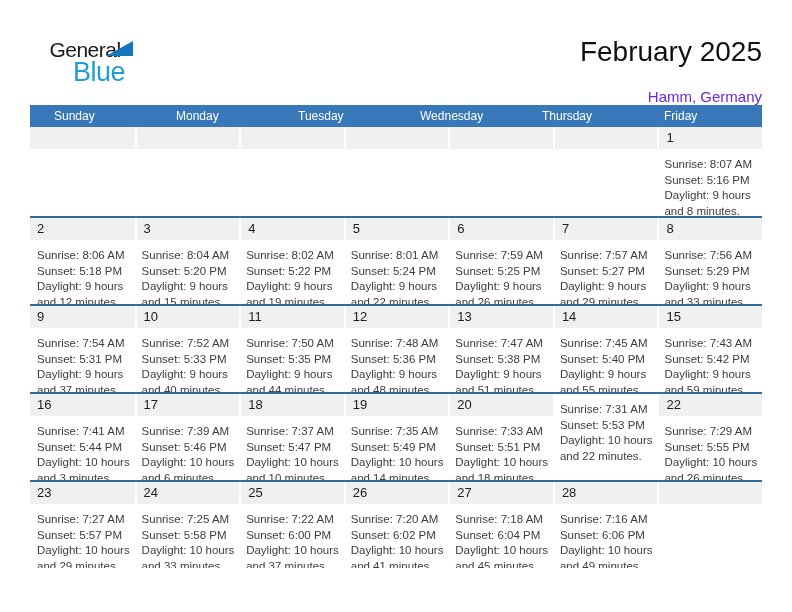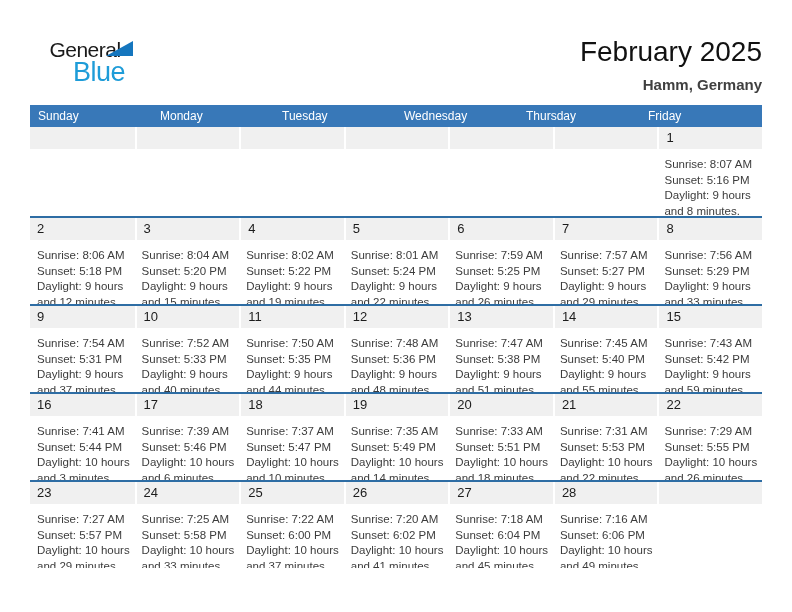--- a/index.html
+++ b/index.html
@@ -17,26 +17,26 @@
   .logo-triangle {
     position: absolute; left: 76px; top: 3px;
     width: 0; height: 0;
     border-bottom: 15px solid #1576be;
     border-left: 27px solid transparent;
   }
   .logo-line2 { font-size: 27px; color: #1e9cd8; letter-spacing: -0.5px; margin: -5px 0 0 43px; }
 
   .title-block { position: absolute; right: 30px; top: 36px; text-align: right; }
   .title { font-size: 28px; color: #111; }
-  .location { font-size: 15px; color: #404040; margin-top: 8px; font-weight: bold; }
+  .location { font-size: 15px; color: #6d28d9; margin-top: 20px; }
 
   
   .calendar { position: absolute; left: 30px; top: 105px; width: 732px; }
   .weekday-row { display: flex; background: #3878b8; height: 22px; }
-  .weekday { flex: 1; color: #fff; font-size: 12px; line-height: 22px; padding-left: 8px; overflow: hidden; }
+  .weekday { flex: 1; color: #fff; font-size: 12px; line-height: 22px; padding-left: 24px; overflow: hidden; }
 
   .week { display: flex; height: 88px; }
   .week.first { height: 89px; }
   .week:not(.first) { border-top: 2px solid #2e6da4; }
 
   .cell { flex: 1; display: flex; flex-direction: column; overflow: hidden; }
   .date-band { height: 22px; background: #f0f0f0; flex: 0 0 22px; }
   .cell + .cell .date-band { border-left: 2px solid #ffffff; }
   .date-number { font-size: 13px; color: #1c1c1c; line-height: 22px; padding-left: 7px; }
   .cell-body { padding: 8px 4px 0 7px; }
@@ -325,23 +325,20 @@
               <div class="date-number">20</div>
             </div>
             <div class="cell-body">
               <div>Sunrise: 7:33 AM</div>
               <div>Sunset: 5:51 PM</div>
               <div>Daylight: 10 hours</div>
               <div>and 18 minutes.</div>
             </div>
           </div>
           <div class="cell">
-            <div class="date-band">
-              <div class="date-number">21</div>
-            </div>
             <div class="cell-body">
               <div>Sunrise: 7:31 AM</div>
               <div>Sunset: 5:53 PM</div>
               <div>Daylight: 10 hours</div>
               <div>and 22 minutes.</div>
             </div>
           </div>
           <div class="cell">
             <div class="date-band">
               <div class="date-number">22</div>

